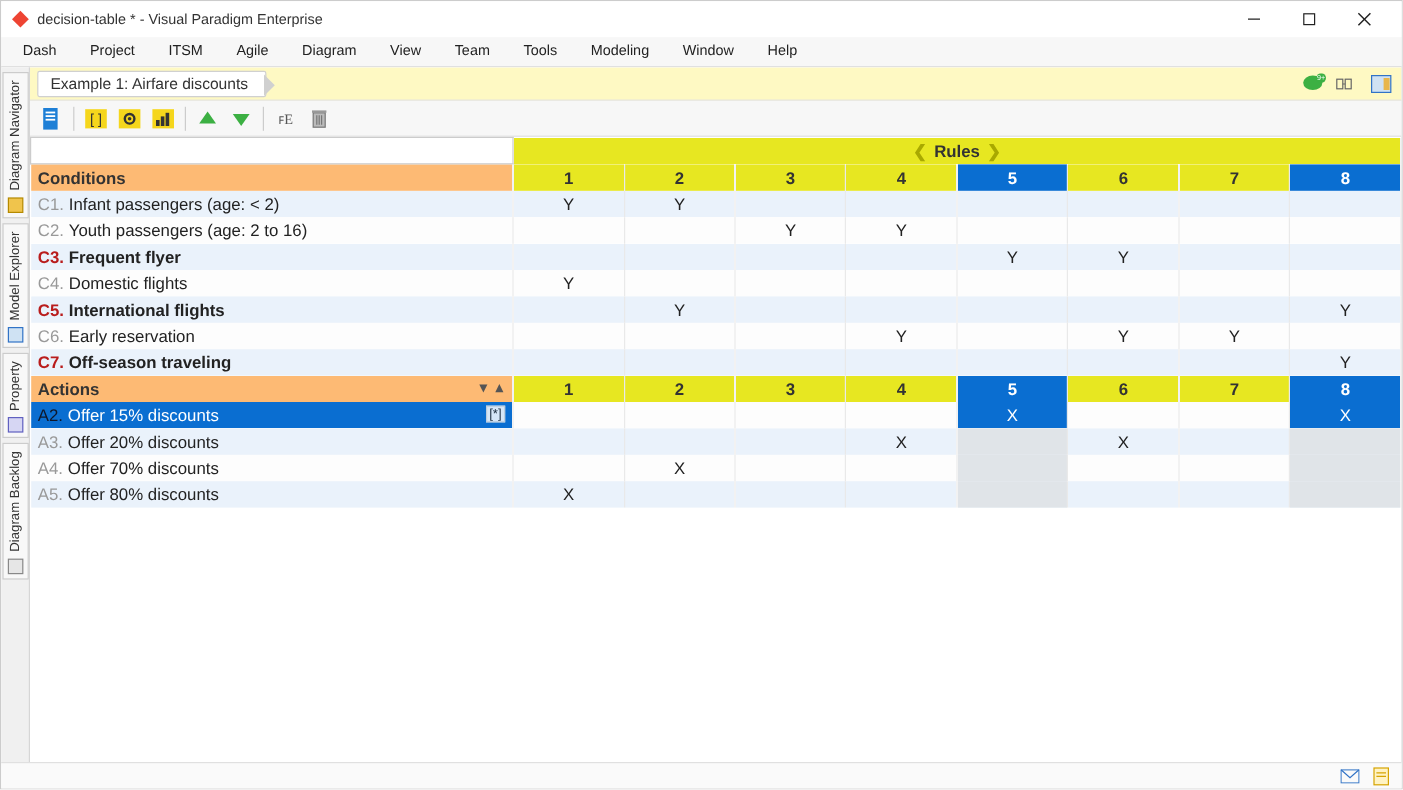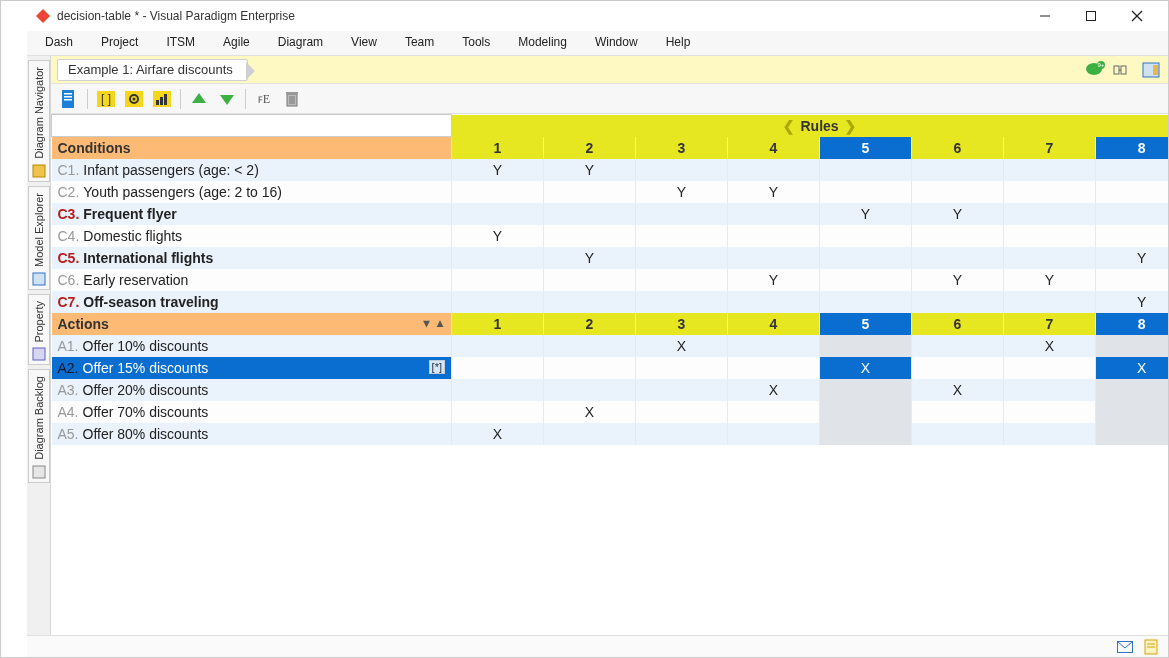--- a/index.html
+++ b/index.html
@@ -1,17 +1,17 @@
 <!DOCTYPE html>
 <html><head>
 <meta charset="utf-8">
 <style>
   * { box-sizing: border-box; margin: 0; padding: 0; }
   html, body { width: 1169px; height: 658px; font-family: "Segoe UI", Tahoma, sans-serif; font-size: 13px; color: #222; background: #fff; overflow: hidden; }
-  .window { display: flex; flex-direction: column; width: 100%; height: 100%; border: 1px solid #ccc; padding-left: 26px; }
+  .window { display: flex; flex-direction: column; width: 100%; height: 100%; border: 1px solid #ccc; }
 
   
   .titlebar { height: 30px; display: flex; align-items: center; padding: 0 8px; background: #fff; }
   .titlebar .app-icon { width: 16px; height: 16px; margin-right: 6px; }
   .titlebar .title { font-size: 12px; color: #333; }
   .titlebar .spacer { flex: 1; }
   .win-controls { display: flex; }
   .win-btn { width: 46px; height: 30px; display: flex; align-items: center; justify-content: center; font-size: 14px; }
 
   
@@ -347,31 +347,20 @@
                 <td class="section-header">Actions<span class="actions-minmax">▾ ▴</span></td>
                 <td class="num-header">1</td>
                 <td class="num-header">2</td>
                 <td class="num-header">3</td>
                 <td class="num-header">4</td>
                 <td class="num-header hl">5</td>
                 <td class="num-header">6</td>
                 <td class="num-header">7</td>
                 <td class="num-header hl">8</td>
               </tr>
-              <tr class="row-even">
-                <td class="label-cell"><span class="code">A1.</span>Offer 10% discounts</td>
-                <td class="cell"></td>
-                <td class="cell"></td>
-                <td class="cell">X</td>
-                <td class="cell"></td>
-                <td class="cell hl-shade"></td>
-                <td class="cell"></td>
-                <td class="cell">X</td>
-                <td class="cell hl-shade"></td>
-              </tr>
               <tr class="row-odd">
                 <td class="label-cell row-selected"><span class="code">A2.</span>Offer 15% discounts<span class="tag-end">[*]</span></td>
                 <td class="cell"></td>
                 <td class="cell"></td>
                 <td class="cell"></td>
                 <td class="cell"></td>
                 <td class="cell hl-blue">X</td>
                 <td class="cell"></td>
                 <td class="cell"></td>
                 <td class="cell hl-blue">X</td>

